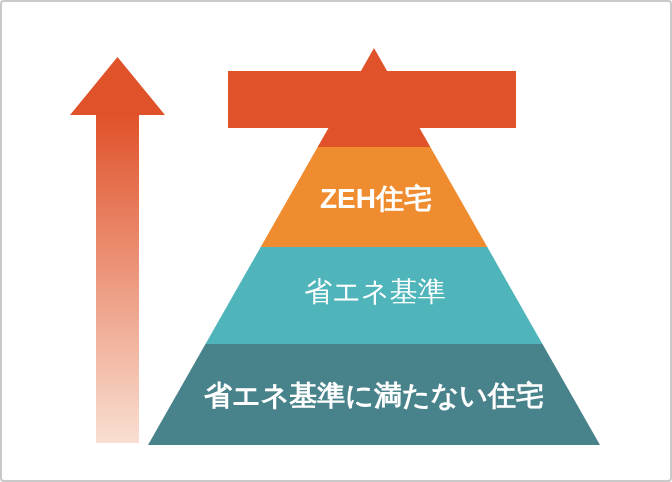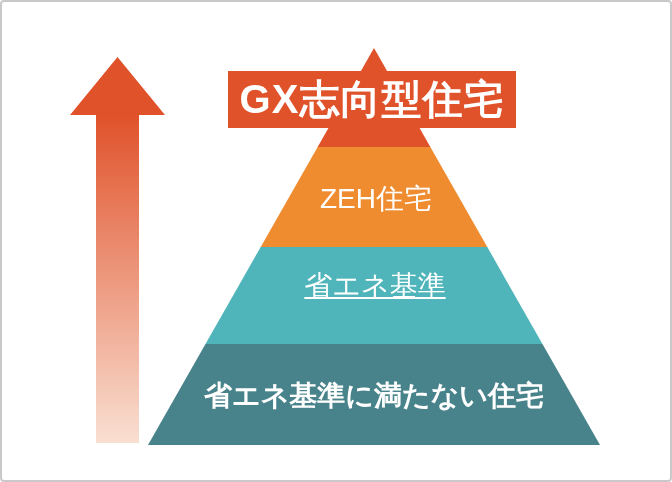--- a/index.html
+++ b/index.html
@@ -41,31 +41,30 @@
     font-weight: 600;
     letter-spacing: 1px;
   }
   .zeh-label {
     left: 269px;
     top: 181px;
     width: 210px;
     height: 32px;
     line-height: 32px;
     font-size: 28px;
-    font-weight: 400;
+    font-weight: 700;
   }
   .shoene-label {
     left: 268px;
-    top: 268px;
+    top: 274px;
     width: 210px;
     height: 32px;
     line-height: 32px;
     font-size: 28px;
     font-weight: 500;
-    text-decoration: underline;
   }
   .bottom-label {
     left: 192px;
     top: 378px;
     width: 360px;
     height: 32px;
     line-height: 32px;
     font-size: 28px;
     font-weight: 700;
   }
@@ -92,21 +91,20 @@
     <g clip-path="url(#pyramidClip)">
       <rect x="128" y="38" width="482" height="107" fill="#E0522A"></rect>
       <rect x="128" y="145" width="482" height="100" fill="#EF8C30"></rect>
       <rect x="128" y="245" width="482" height="97" fill="#4FB5BA"></rect>
       <rect x="128" y="342" width="482" height="101" fill="#48828A"></rect>
     </g>
 
     <rect x="226" y="69" width="288" height="57" fill="#E0522A"></rect>
   </svg>
 
-  <div class="label banner-label">GX志向型住宅</div>
 
   <div class="label zeh-label">ZEH住宅</div>
 
   <div class="label shoene-label">省エネ基準</div>
 
   <div class="label bottom-label">省エネ基準に満たない住宅</div>
 
 </div>
 
 </body></html>

